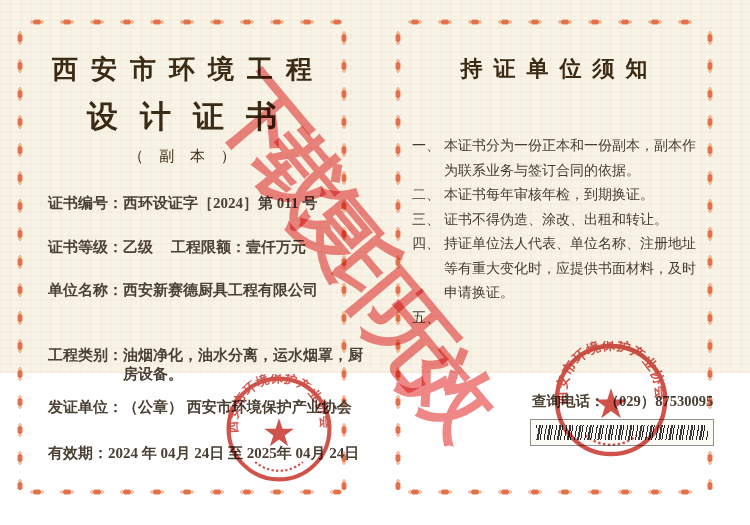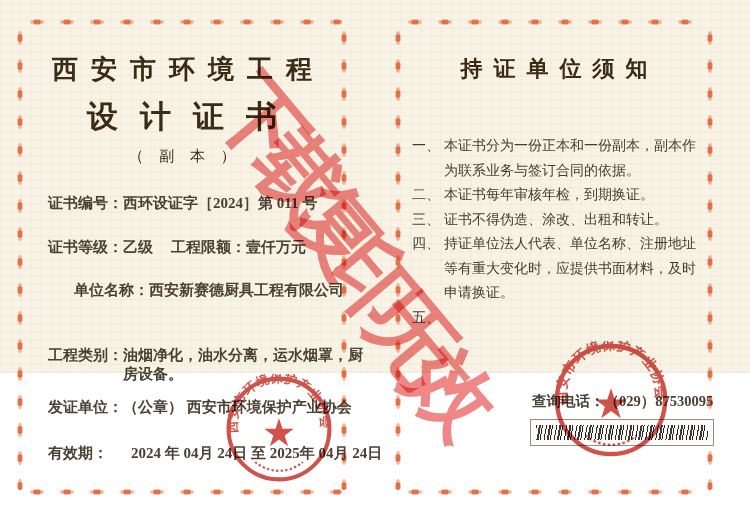--- a/index.html
+++ b/index.html
@@ -50,25 +50,25 @@
   }
   .fieldrow{
     position:absolute;left:48px;display:flex;align-items:flex-start;
     font-size:15px;font-weight:600;color:#4a4034;white-space:nowrap;
   }
   .fieldrow .lbl{flex:none;}
   .fieldrow .val{white-space:normal;}
   .row-certno{top:194px;}
   .row-grade{top:238px;}
   .row-grade .gap{width:18px;flex:none;}
-  .row-company{top:281px;margin-left:26px;}
+  .row-company{top:281px;}
   .row-category{top:318px;margin-top:28px;}
   .row-category .val{width:250px;line-height:19px;}
   .row-issuer{top:398px;align-items:center;}
-  .row-valid{top:444px;gap:23px;}
+  .row-valid{top:444px;}
 
   
   .rtitle{
     position:absolute;left:392px;top:54px;width:324px;text-align:center;
     font-size:22px;font-weight:700;color:#3b2a14;
     letter-spacing:11px;padding-left:11px;box-sizing:border-box;
   }
   .notices{position:absolute;left:412px;top:134px;width:296px;color:#443c30;}
   .notice{display:flex;font-size:14px;line-height:24.5px;font-weight:500;}
   .notice .num{flex:none;width:32px;}

